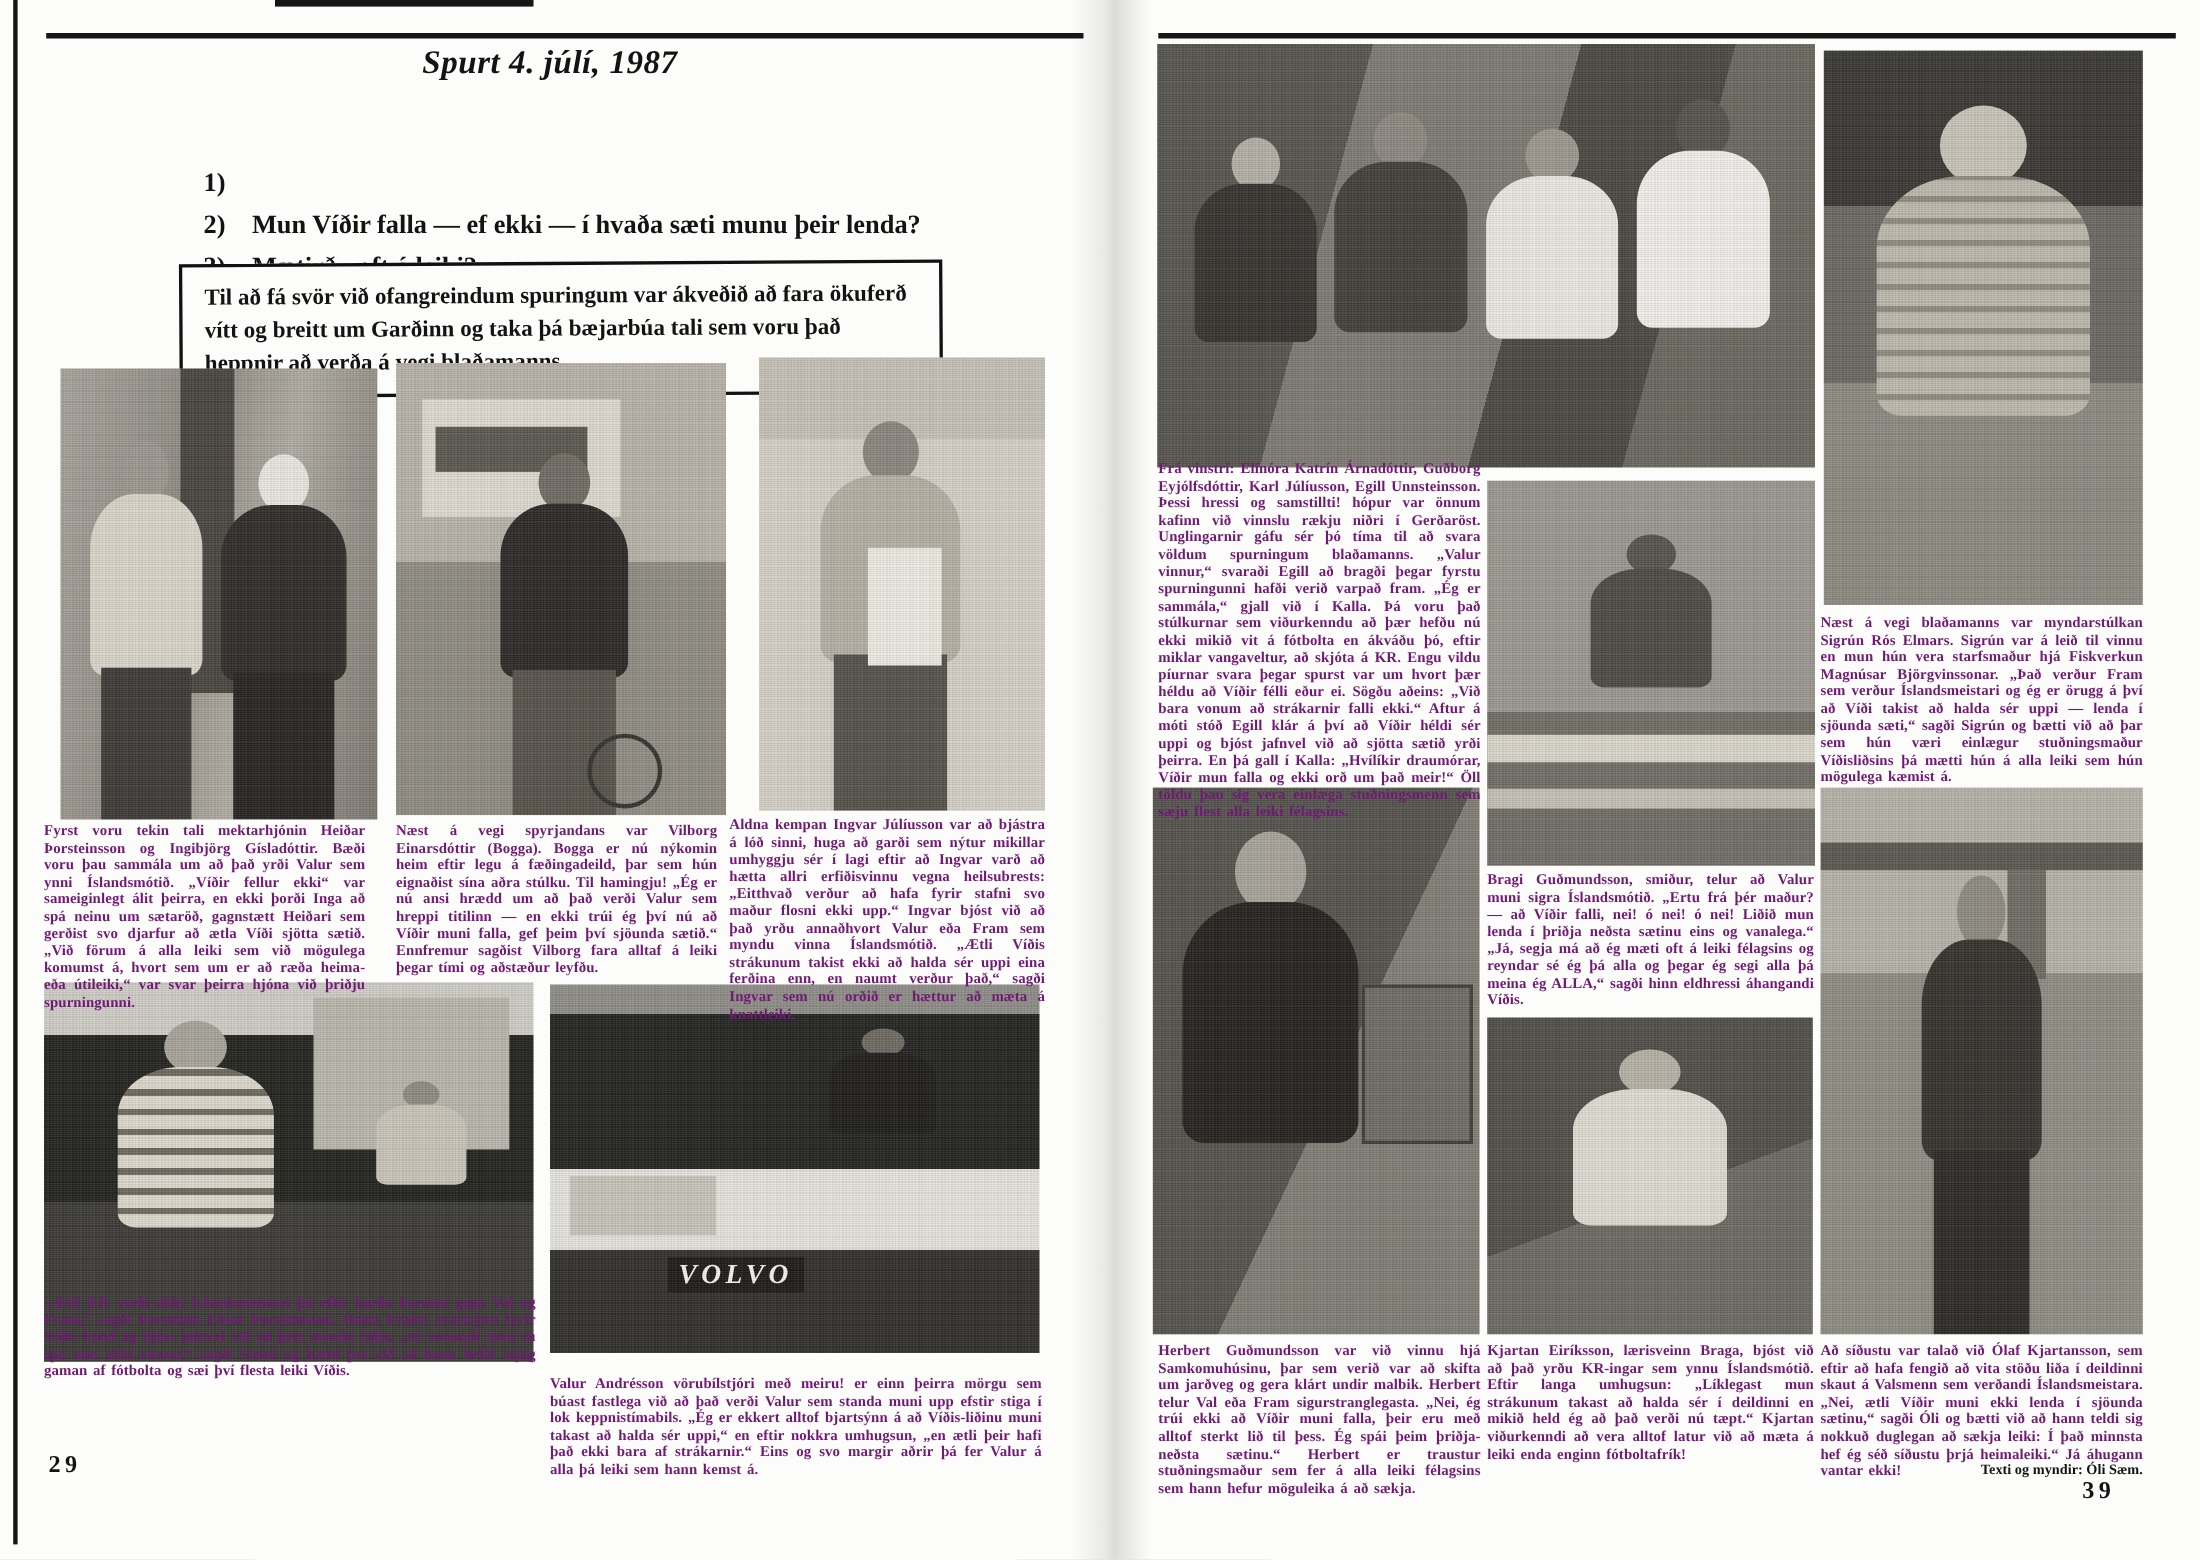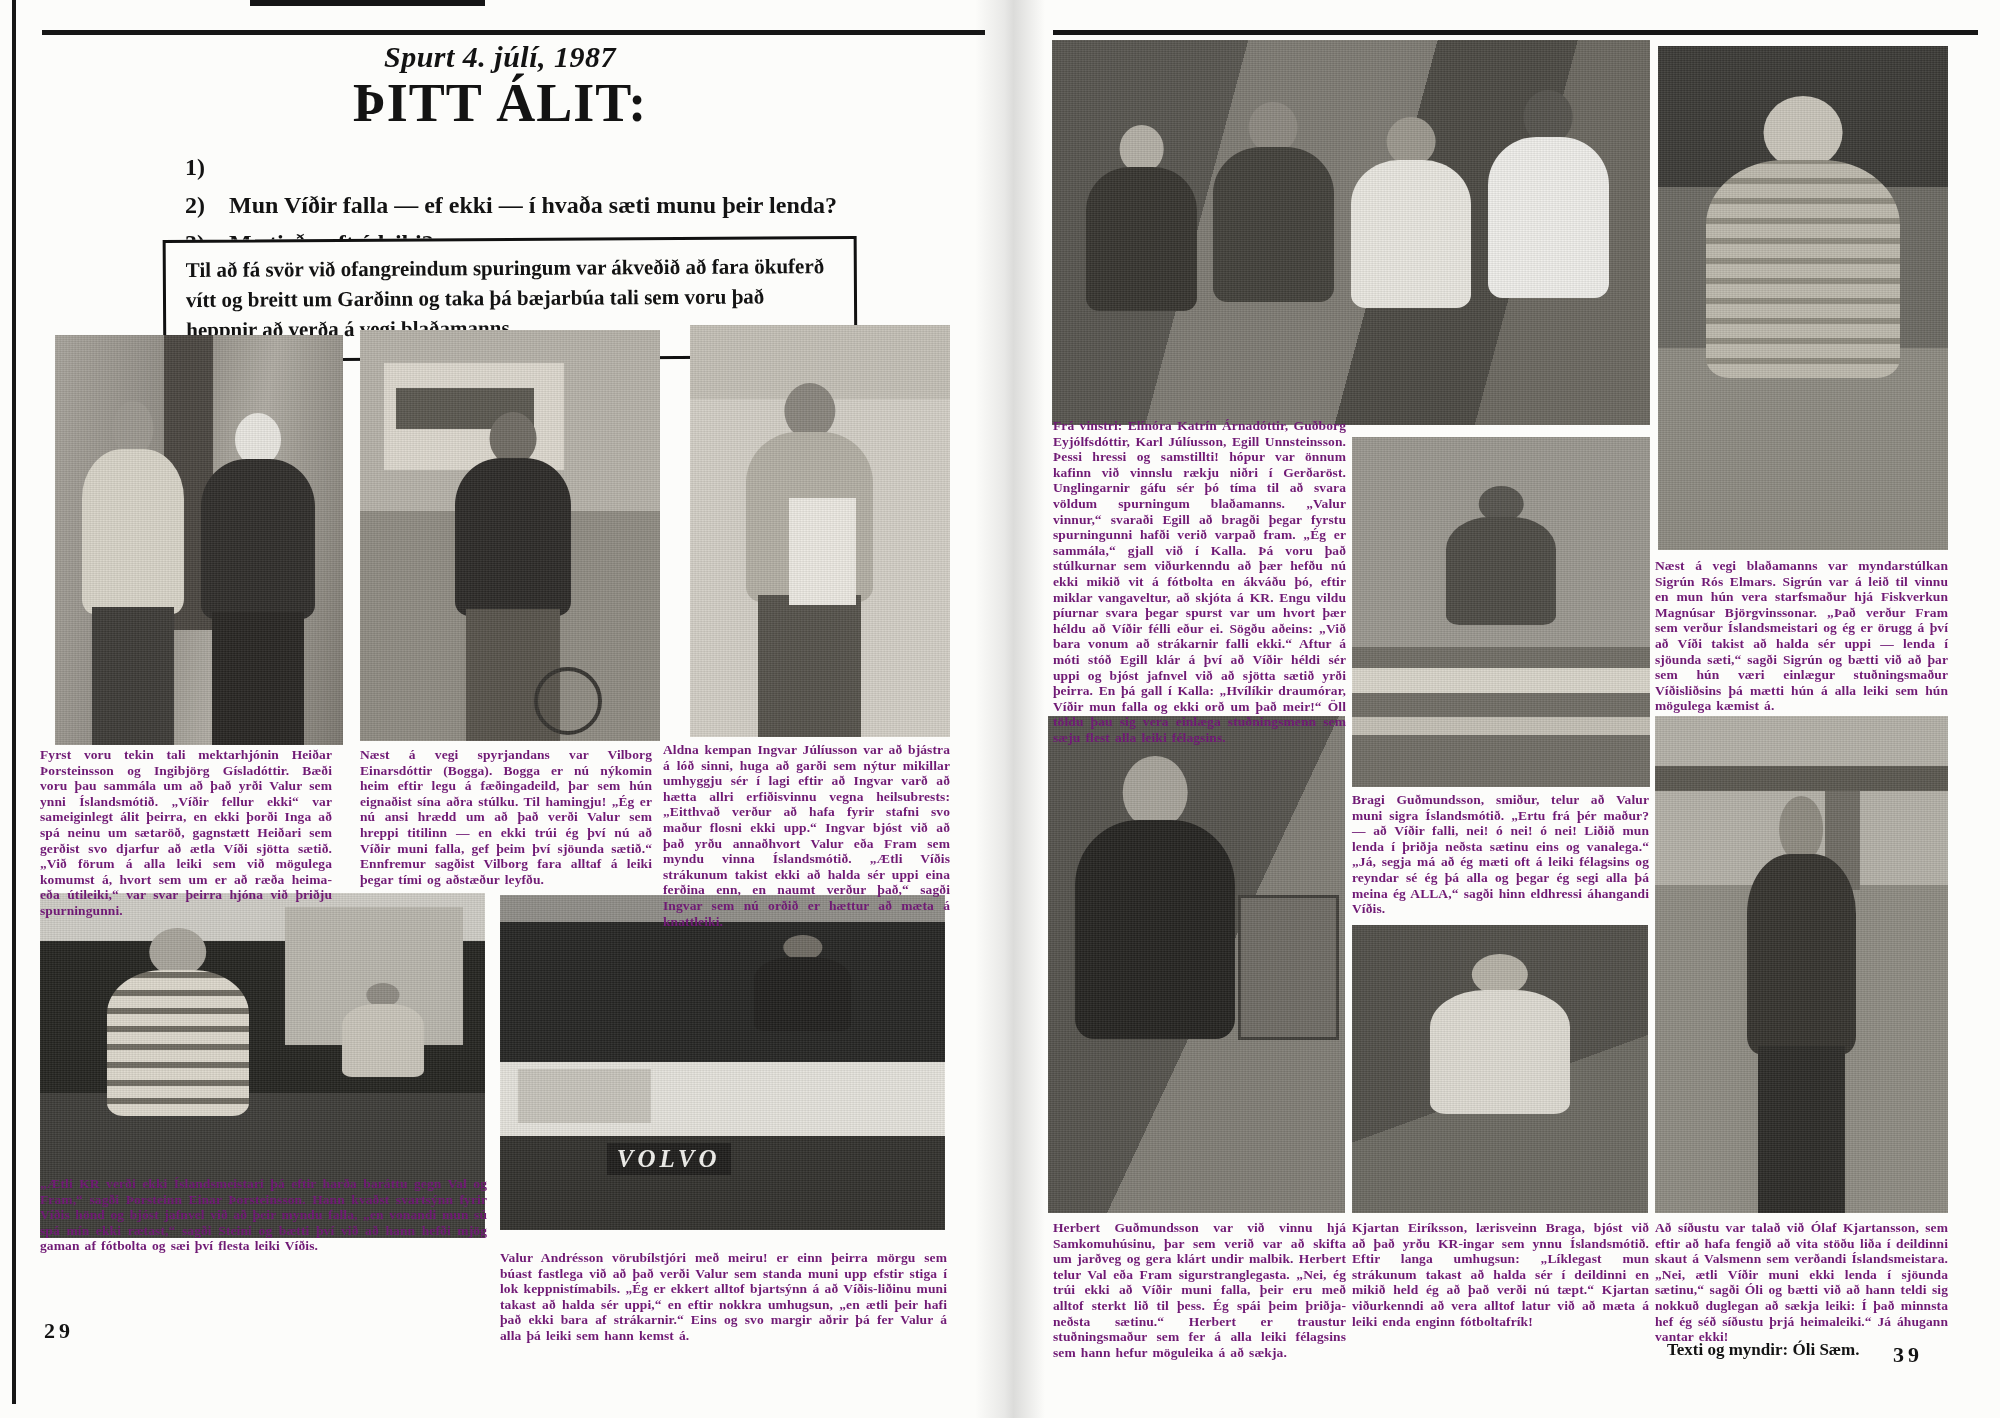--- a/index.html
+++ b/index.html
@@ -16,21 +16,21 @@
          font-weight:bold;font-size:54px;line-height:1;letter-spacing:1px;}
   .questions{position:absolute;left:185px;top:148px;width:760px;}
   .qrow{display:flex;font-weight:bold;font-size:24px;line-height:38px;}
   .qnum{width:44px;flex:0 0 44px;}
   .introbox{position:absolute;left:163px;top:238px;width:648px;border:3px solid #111;
             padding:12px 20px 14px 20px;font-weight:bold;font-size:21px;line-height:30px;
             transform:rotate(-.35deg);background:#fcfcfa;}
   
   .cap{position:absolute;margin:0;font-weight:bold;font-size:13.5px;line-height:15.6px;
        text-align:justify;letter-spacing:.1px;word-spacing:1.6px;color:#701a75;}
-  .byline{position:absolute;margin:12px;font-weight:bold;font-size:17px;text-align:left;}
+  .byline{position:absolute;margin:0;font-weight:bold;font-size:13px;text-align:right;}
   .pageno{position:absolute;font-weight:bold;font-size:22px;letter-spacing:4px;}
   
   .photo{position:absolute;overflow:hidden;background:#8a887f;}
   .photo::after{content:"";position:absolute;inset:0;pointer-events:none;
     background:repeating-linear-gradient(0deg,rgba(255,255,255,.05) 0 1px,rgba(20,20,20,.06) 1px 2px),
                repeating-linear-gradient(90deg,rgba(255,255,255,.04) 0 1px,rgba(0,0,0,.04) 2px 3px);}
   .fig{position:absolute;}
   .fig::before{content:"";position:absolute;top:0;left:50%;transform:translateX(-50%);
        width:34%;height:16%;border-radius:50%;background:var(--h,#b0aca2);}
   .fig::after{content:"";position:absolutes;}
@@ -46,21 +46,20 @@
 
 <div class="spread">
 
   <div class="rule" style="left:12px;top:0;width:4px;height:1404px;"></div>
   <div class="rule" style="left:250px;top:0;width:235px;height:6px;"></div>
   <div class="rule" style="left:42px;top:30px;width:943px;height:5px;"></div>
   <div class="rule" style="left:1053px;top:30px;width:925px;height:5px;"></div>
   <div class="fold"></div>
 
   <div class="dateline">Spurt 4. júlí, 1987</div>
-  <div class="title">ÞITT ÁLIT:</div>
 
   <div class="questions">
     <div class="qrow">
       <span class="qnum">1)</span>
     </div>
     <div class="qrow">
       <span class="qnum">2)</span>
       <span>Mun Víðir falla — ef ekki — í hvaða sæti munu þeir lenda?</span>
     </div>
     <div class="qrow">

